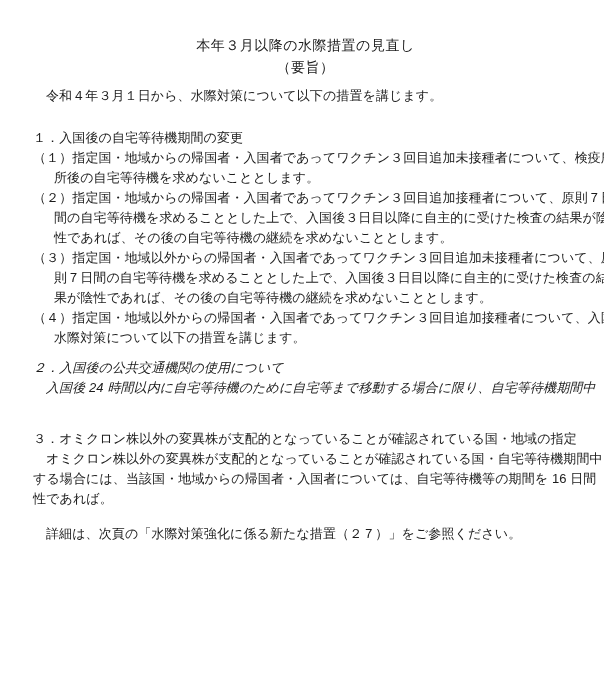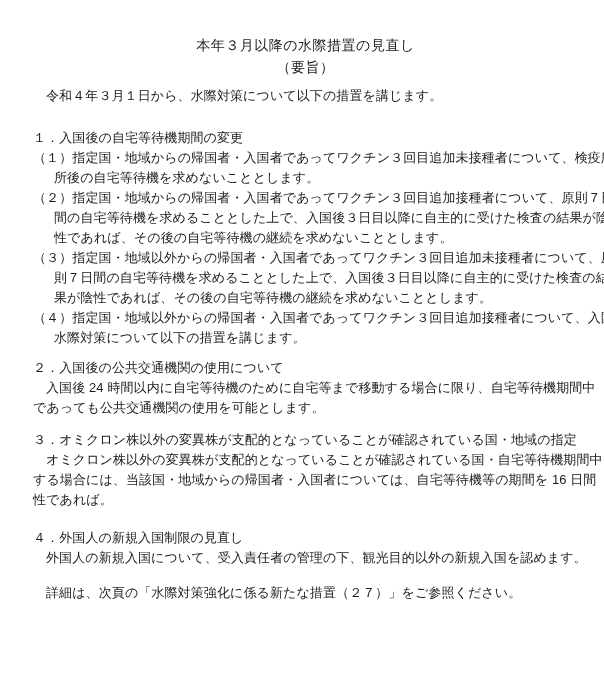--- a/index.html
+++ b/index.html
@@ -33,22 +33,22 @@
     line-height: 20px;
     white-space: nowrap;
     letter-spacing: 0.1px;
   }
   
   .indent1 { padding-left: 13px; }
   
   .item-cont { padding-left: 21px; }
   .intro   { margin-top: 8px; }
   .sec-s1  { margin-top: 22px; }
-  .sec-s2  { margin-top: 10px; }
-  .sec-s3  { margin-top: 12px; }
+  .sec-s2  { margin-top: 10px; font-style: italic; }
+  .sec-s3  { margin-top: 31px; }
   .sec-s4  { margin-top: 18px; }
   .footer-line { margin-top: 15px; }
 </style>
 </head>
 <body>
 
 <div class="doc">
 
   <div class="title-line">本年３月以降の水際措置の見直し</div>
   <div class="title-line">（要旨）</div>
@@ -77,30 +77,25 @@
 
     <div>
       <div class="line">（４）指定国・地域以外からの帰国者・入国者であってワクチン３回目追加接種者について、入国</div>
       <div class="line item-cont">水際対策について以下の措置を講じます。</div>
     </div>
   </div>
 
   <div class="section sec-s2">
     <div class="line">２．入国後の公共交通機関の使用について</div>
     <div class="line indent1">入国後 24 時間以内に自宅等待機のために自宅等まで移動する場合に限り、自宅等待機期間中</div>
-    <div class="line">であっても公共交通機関の使用を可能とします。</div>
   </div>
 
   <div class="section sec-s3">
     <div class="line">３．オミクロン株以外の変異株が支配的となっていることが確認されている国・地域の指定</div>
     <div class="line indent1">オミクロン株以外の変異株が支配的となっていることが確認されている国・自宅等待機期間中</div>
     <div class="line">する場合には、当該国・地域からの帰国者・入国者については、自宅等待機等の期間を 16 日間</div>
     <div class="line">性であれば。</div>
   </div>
 
-  <div class="section sec-s4">
-    <div class="line">４．外国人の新規入国制限の見直し</div>
-    <div class="line indent1">外国人の新規入国について、受入責任者の管理の下、観光目的以外の新規入国を認めます。</div>
-  </div>
 
   <div class="line indent1 footer-line">詳細は、次頁の「水際対策強化に係る新たな措置（２７）」をご参照ください。</div>
 
 </div>
 
 </body></html>

